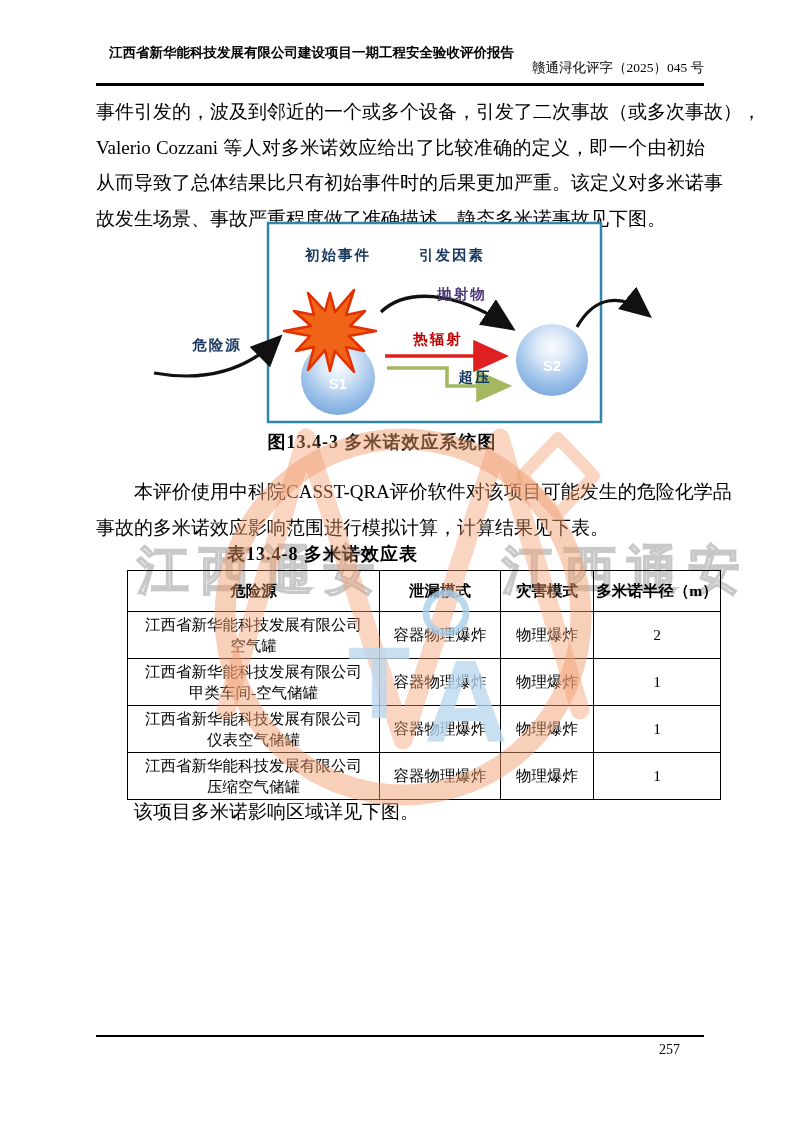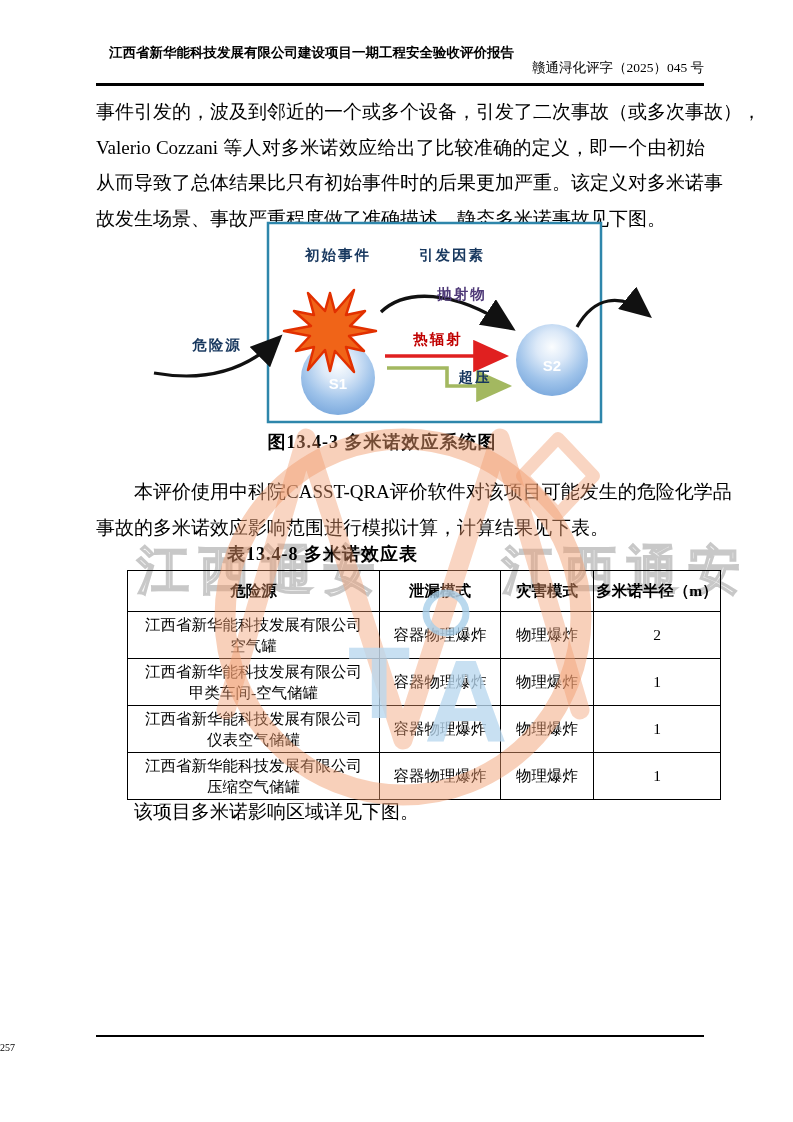--- a/index.html
+++ b/index.html
@@ -28,21 +28,21 @@
   table.domino{position:absolute;left:127px;top:570px;border-collapse:collapse;table-layout:fixed;
     font-size:15.5px;}
   table.domino th,table.domino td{border:1.6px solid #000;text-align:center;vertical-align:middle;
     padding:0 2px;background:transparent;}
   table.domino th{font-weight:bold;height:40px;}
   table.domino td{height:46px;}
   .cw1{width:247px;} .cw2{width:116px;} .cw3{width:88px;} .cw4{width:122px;}
   .hz div{line-height:21px;}
   
   .ftr-rule{position:absolute;left:96px;top:1035px;width:608px;height:2px;background:#000;}
-  .page-num{position:absolute;left:0;top:1042px;width:680px;text-align:left;font-size:10px;}
+  .page-num{position:absolute;left:0;top:1042px;width:680px;text-align:right;font-size:14px;}
   
   .wm-text{position:absolute;top:536px;left:0;width:793px;height:80px;pointer-events:none;}
   .wm-seg{position:absolute;top:0;font-family:"Liberation Sans","DejaVu Sans",sans-serif;
     font-size:52px;font-weight:bold;letter-spacing:10px;
     color:rgba(205,205,205,0.18);-webkit-text-stroke:1.5px #C8C8C8;}
   .wm-seg.left{left:137px;} .wm-seg.right{left:502px;}
   .wm-emblem{position:absolute;left:196px;top:410px;pointer-events:none;}
   .svg-label{font-family:"Liberation Sans","DejaVu Sans",sans-serif;font-weight:bold;}
 </style>
 </head>

